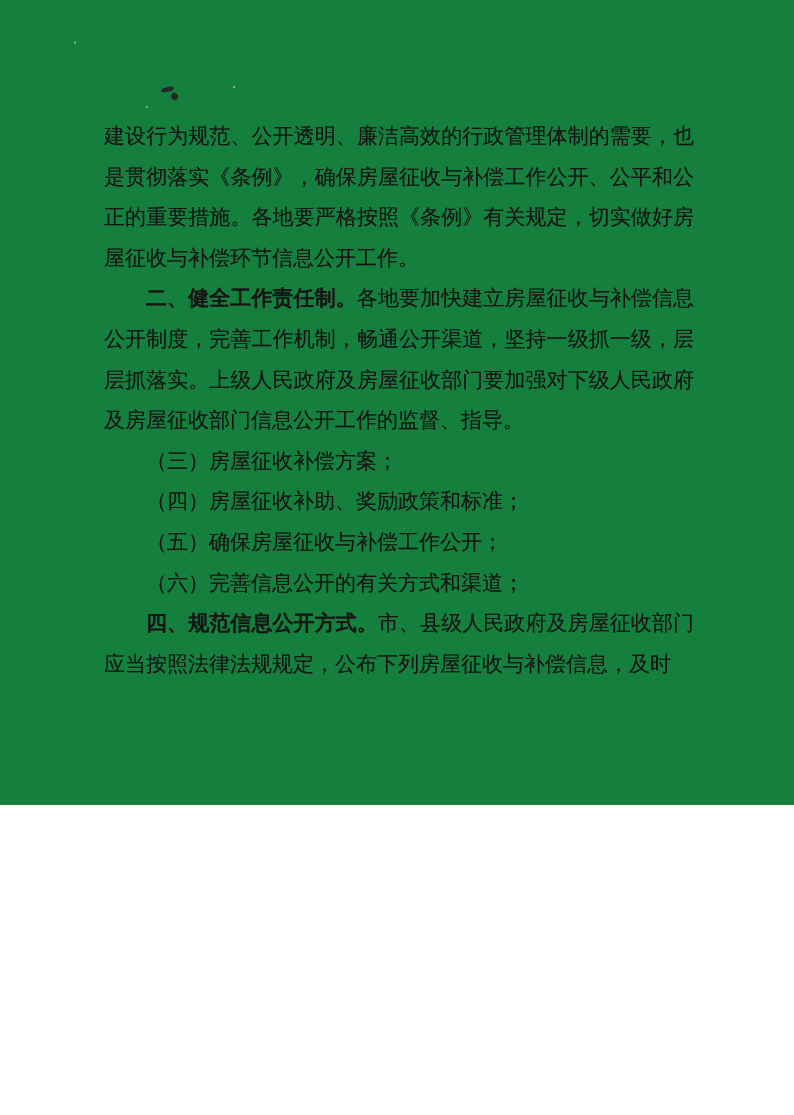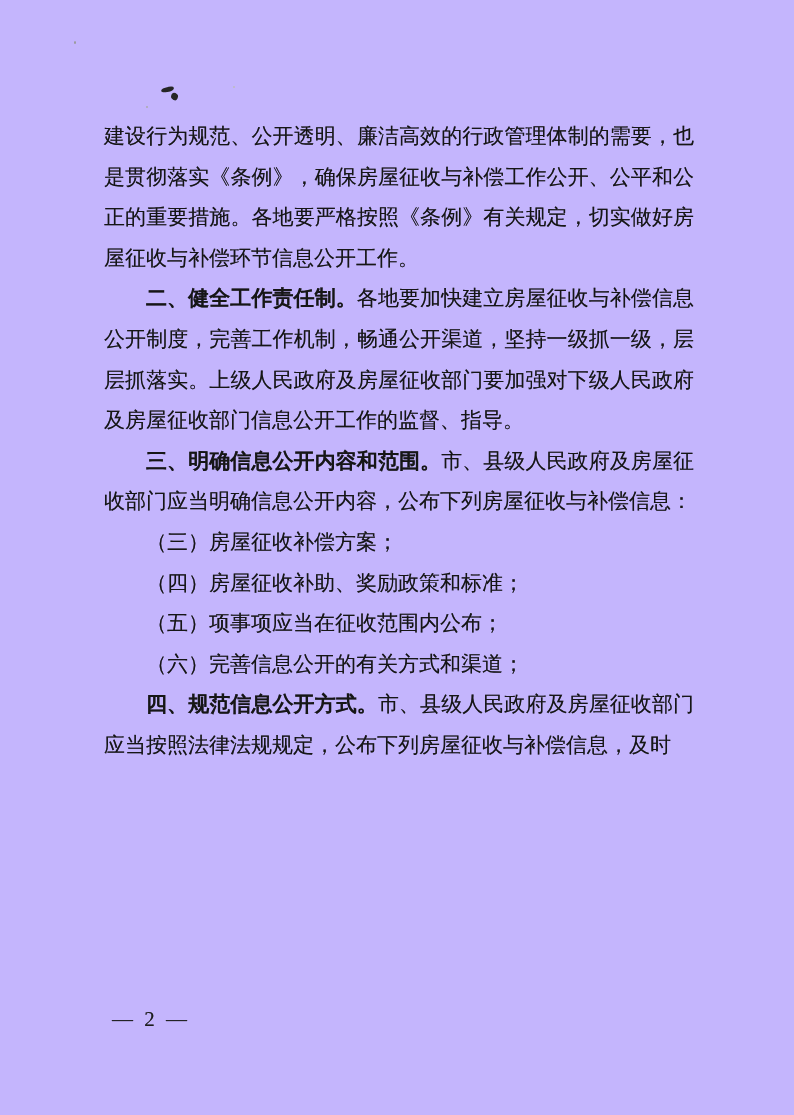--- a/index.html
+++ b/index.html
@@ -3,22 +3,22 @@
 <meta charset="utf-8">
 <style>
   html, body {
     margin: 0;
     padding: 0;
     background: #ffffff;
   }
   .scan-page {
     position: relative;
     width: 794px;
-    height: 1115px;
-    background: #c4b5fd;
+    height: 805px;
+    background: #15803d;
     overflow: hidden;
     font-family: "Liberation Serif", "DejaVu Serif", serif;
   }
   .doc-body {
     position: absolute;
     left: 104px;
     top: 116px;
     width: 590px;
     font-size: 21px;
     line-height: 40.6px;
@@ -83,25 +83,24 @@
   <span class="dot dot-1"></span>
   <span class="dot dot-2"></span>
   <span class="dot dot-3"></span>
 
   <div class="doc-body">
 
     <p class="no-indent"><span>建设行为规范、公开透明、廉洁高效的行政管理体制的需要，也是贯彻落实《条例》，确保房屋征收与补偿工作公开、公平和公正的重要措施。各地要严格按照《条例》有关规定，切实做好房屋征收与补偿环节信息公开工作。</span></p>
 
     <p><span class="lead">二、健全工作责任制。</span><span>各地要加快建立房屋征收与补偿信息公开制度，完善工作机制，畅通公开渠道，坚持一级抓一级，层层抓落实。上级人民政府及房屋征收部门要加强对下级人民政府及房屋征收部门信息公开工作的监督、指导。</span></p>
 
-    <p><span class="lead">三、明确信息公开内容和范围。</span><span>市、县级人民政府及房屋征收部门应当明确信息公开内容，公布下列房屋征收与补偿信息：</span></p>
 
     <p><span>（三）房屋征收补偿方案；</span></p>
     <p><span>（四）房屋征收补助、奖励政策和标准；</span></p>
-    <p><span>（五）项事项应当在征收范围内公布；</span></p>
+    <p><span>（五）确保房屋征收与补偿工作公开；</span></p>
     <p><span>（六）完善信息公开的有关方式和渠道；</span></p>
 
 
     <p><span class="lead">四、规范信息公开方式。</span><span>市、县级人民政府及房屋征收部门应当按照法律法规规定，公布下列房屋征收与补偿信息，及时</span></p>
 
   </div>
 
   <div class="page-footer">— 2 —</div>
 
 </div>

